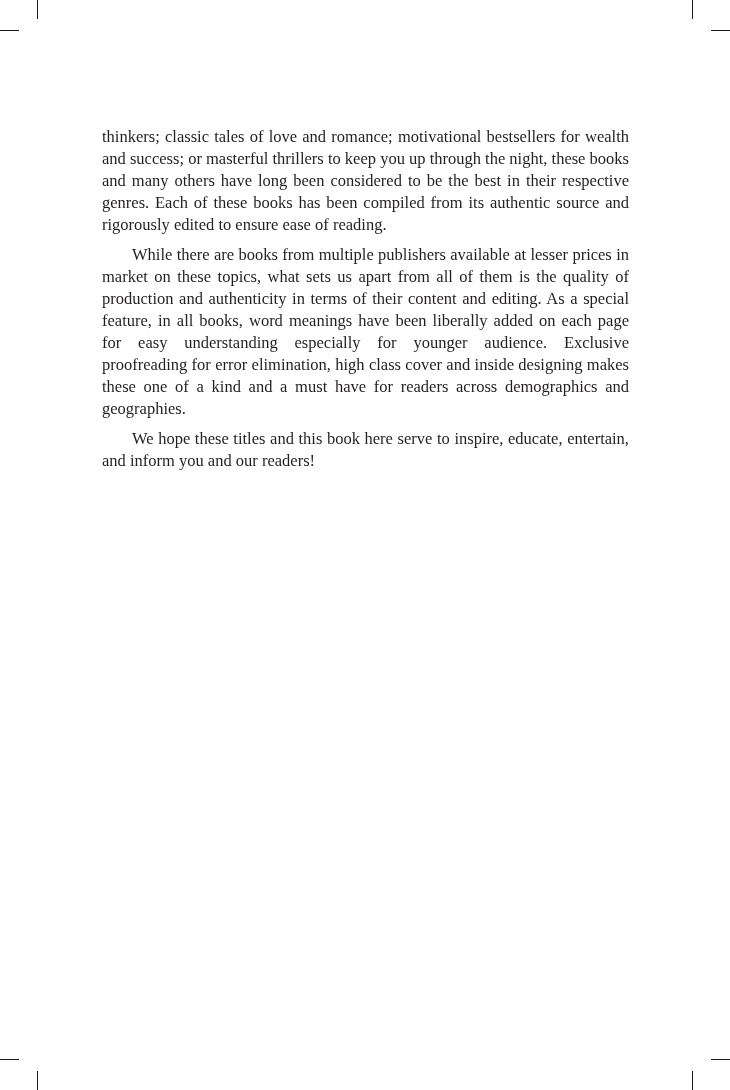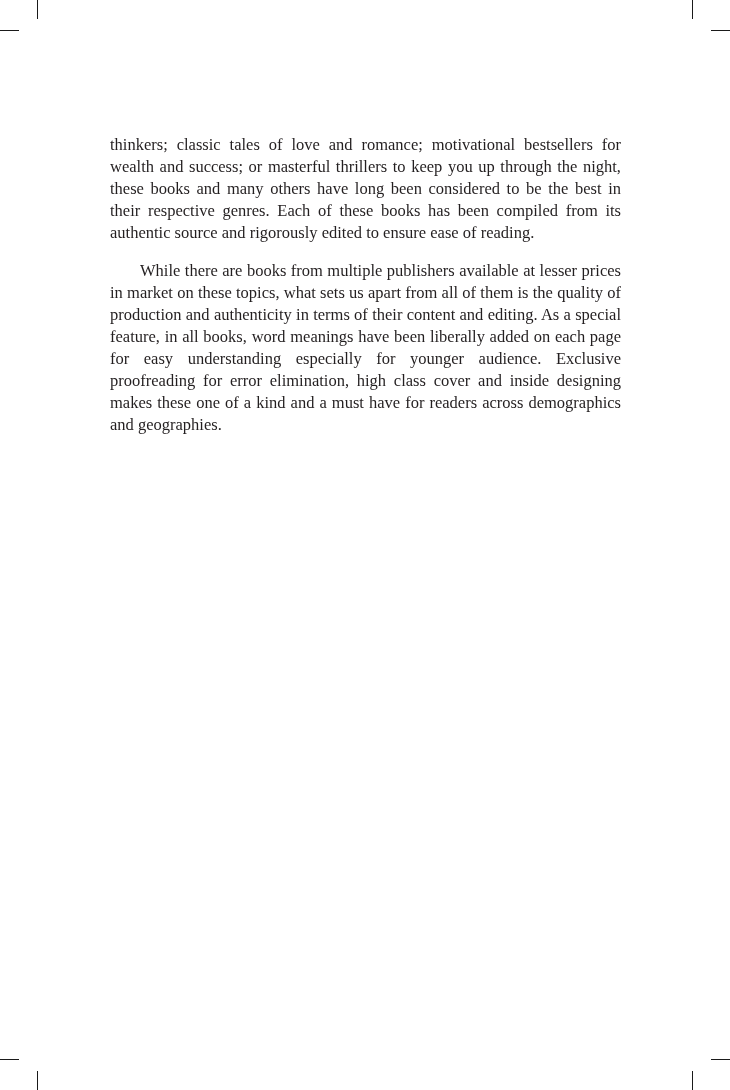--- a/index.html
+++ b/index.html
@@ -20,21 +20,21 @@
     left: 94px;
     top: 118px;
     width: 543px;
     color: #231f20;
     font-size: 16.5px;
     line-height: 22px;
     text-align: justify;
     text-justify: inter-word;
   }
   .text-block p {
-    margin: 16px;
+    margin: 8px;
     padding: 0;
   }
   .text-block p.indent {
     text-indent: 30px;
   }
   
   .crop {
     position: absolute;
     background: #1a1a1a;
   }
@@ -59,15 +59,16 @@
   <span class="crop v tr-v"></span>
   <span class="crop h tr-h"></span>
   <span class="crop v bl-v"></span>
   <span class="crop h bl-h"></span>
   <span class="crop v br-v"></span>
   <span class="crop h br-h"></span>
 
   <div class="text-block">
     <p>thinkers; classic tales of love and romance; motivational bestsellers for wealth and success; or masterful thrillers to keep you up through the night, these books and many others have long been considered to be the best in their respective genres. Each of these books has been compiled from its authentic source and rigorously edited to ensure ease of reading.</p>
     <p class="indent">While there are books from multiple publishers available at lesser prices in market on these topics, what sets us apart from all of them is the quality of production and authenticity in terms of their content and editing. As a special feature, in all books, word meanings have been liberally added on each page for easy understanding especially for younger audience. Exclusive proofreading for error elimination, high class cover and inside designing makes these one of a kind and a must have for readers across demographics and geographies.</p>
+    <p class="indent">We hope these titles and this book here serve to inspire, educate, entertain, and inform you and our readers!</p>
   </div>
 
 </div>
 
 </body></html>

